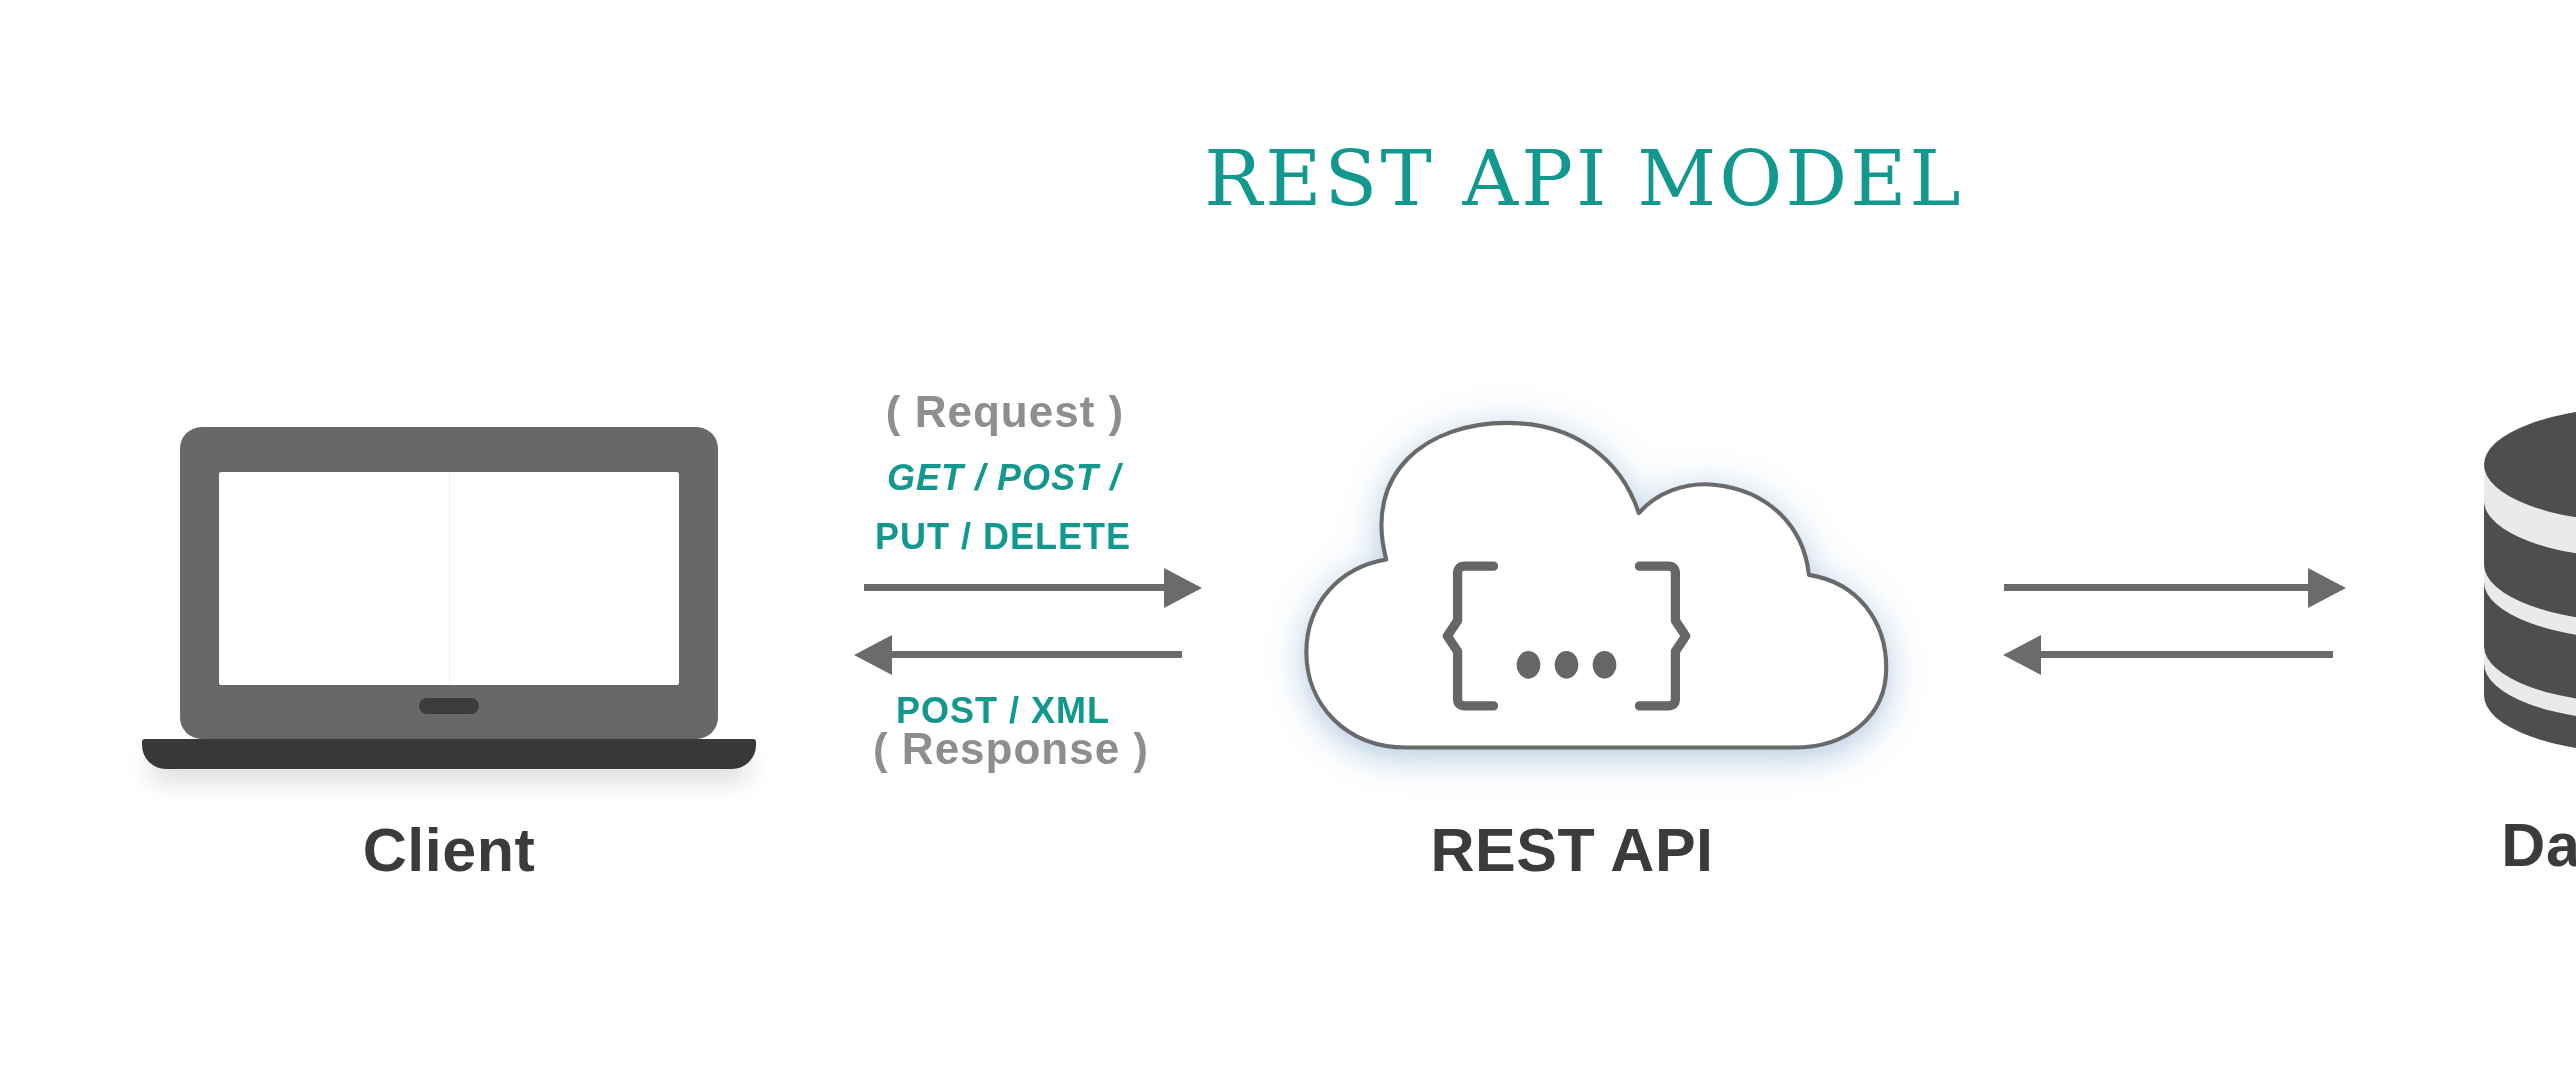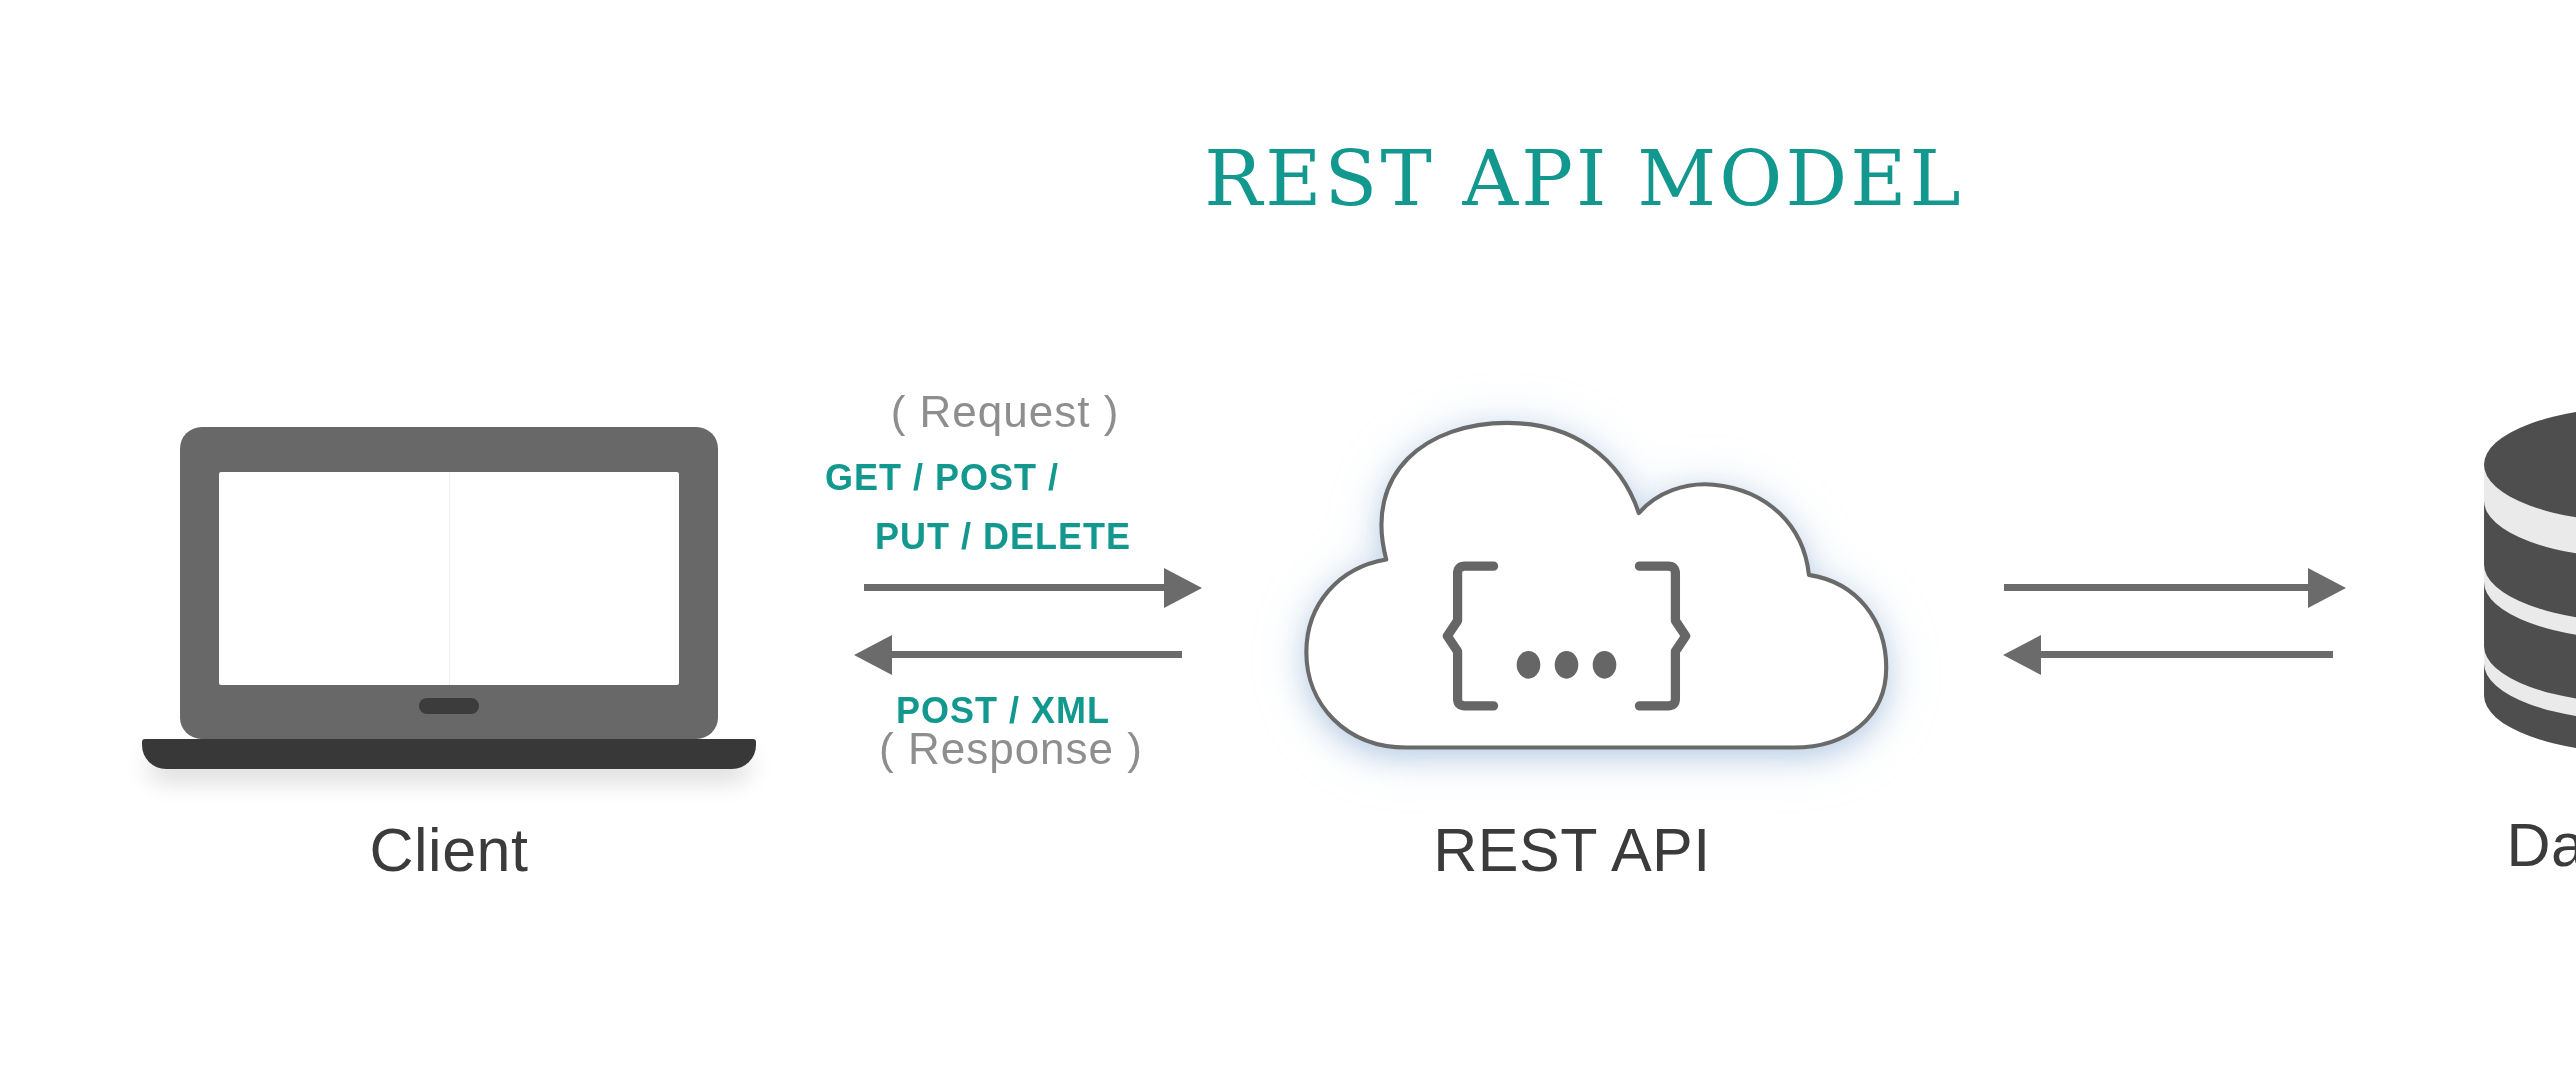--- a/index.html
+++ b/index.html
@@ -10,21 +10,21 @@
   }
   html,body{margin:0;padding:0;background:#fff;}
   #canvas{
     position:relative;
     width:2933px;height:1078px;
     background:#ffffff;
     overflow:hidden;
     font-family:"Liberation Sans", sans-serif;
   }
   .abs{position:absolute;}
-  .ctr{transform:translate(-50%,-50%);white-space:nowrap;}
+  .ctr{transform:translate(-50%,-50%);white-space:nowrap;font-weight:bold;}
 
   
   .title{
     font-family:"DejaVu Serif", serif;
     font-size:77px;
     letter-spacing:3.1px;
     color:var(--teal);
     font-weight:500;
   }
 
@@ -118,21 +118,21 @@
   <div>
     <div class="laptop-body">
       <div class="laptop-screen"></div>
       <div class="laptop-notch"></div>
     </div>
     <div class="laptop-base"></div>
     <div class="abs ctr node-label" style="left:449px;top:850px;">Client</div>
   </div>
 
   <div class="abs ctr annot" style="left:1005px;top:412px;">( Request )</div>
-  <div class="abs ctr methods" style="left:942px;top:478px;">GET / POST /</div>
+  <div class="abs ctr methods" style="left:1004px;top:478px;font-style:italic;">GET / POST /</div>
   <div class="abs ctr methods" style="left:1003px;top:537px;">PUT / DELETE</div>
 
   <div class="arrow" style="left:864px;top:567px;width:338px;">
     <div class="shaft"></div>
     <div class="head-right"></div>
   </div>
   <div class="arrow" style="left:854px;top:634px;width:328px;">
     <div class="head-left"></div>
     <div class="shaft"></div>
   </div>

